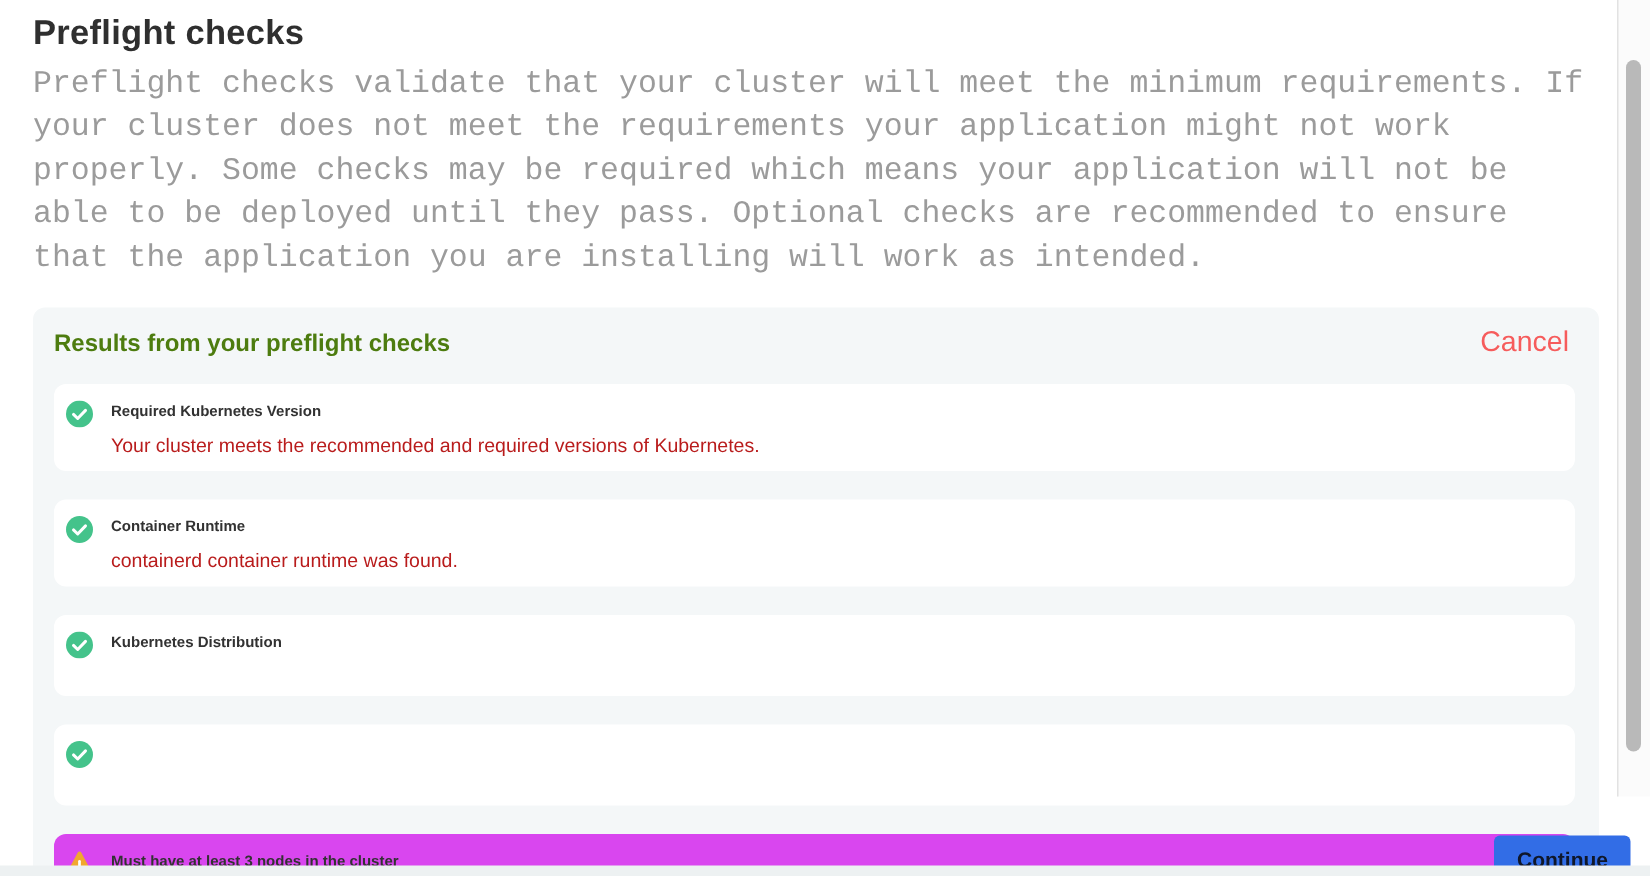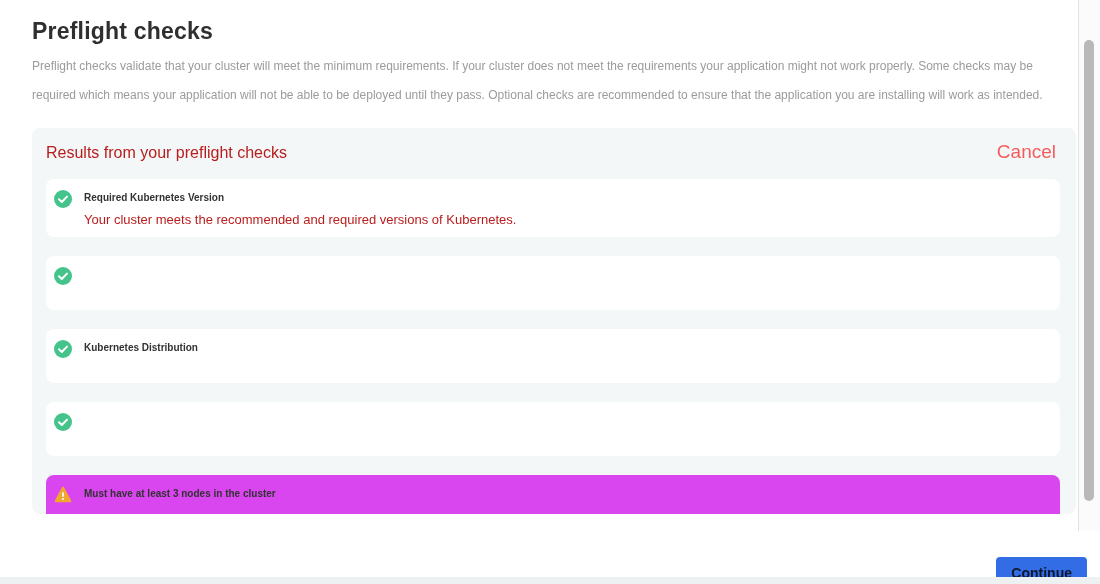--- a/index.html
+++ b/index.html
@@ -11,58 +11,58 @@
   }
   .viewport {
     position: relative;
     width: 1100px;
     height: 584px;
     background: #ffffff;
     overflow: hidden;
   }
   .content {
     position: absolute;
-    left: 0; top: 10px;
+    left: 0; top: 0;
     width: 1078px;
     height: 531px;
-    padding-left: 10px;
   }
   .page-title {
     margin: 8px 0 0 22px;
     font-size: 23px;
     font-weight: bold;
     color: #2f2f2f;
     letter-spacing: 0.2px;
   }
   .page-desc {
     margin: 7px 22px 0 22px;
     width: 1040px;
-    font-size: 12px;
+    font-size: 21px;
     line-height: 29px;
     color: #9b9b9b;
+    font-family: Liberation Mono, monospace;
   }
   .panel {
     position: relative;
     margin: 18px 0 0 22px;
     width: 1044px;
     height: 386px;
     background: #f4f7f8;
     border-radius: 8px;
     overflow: hidden;
   }
   .panel-header {
     display: flex;
     align-items: baseline;
     justify-content: space-between;
     padding: 13px 20px 0 14px;
   }
   .panel-heading {
     font-size: 16px;
-    font-weight: normal;
-    color: #b91c1c;
+    font-weight: bold;
+    color: #4d7c0f;
   }
   .cancel-link {
     font-size: 19px;
     font-weight: 400;
     color: #f65c5c;
     text-decoration: none;
     cursor: pointer;
   }
   .checks-list {
     padding: 16px 16px 0 14px;
@@ -163,20 +163,24 @@
       <div class="check-desc">Your cluster meets the recommended and required versions of Kubernetes.</div>
     </div>
   </div>
 
   <div class="check-card pass">
     <svg class="check-icon" viewBox="0 0 18 18">
       <circle cx="9" cy="9" r="9" fill="#44c38b"></circle>
       <path d="M5 9.3 L7.8 12 L13 6.6" fill="none" stroke="#ffffff" stroke-width="2" stroke-linecap="round" stroke-linejoin="round"></path>
     </svg>
 
+    <div class="check-text">
+      <div class="check-title">Container Runtime</div>
+      <div class="check-desc">containerd container runtime was found.</div>
+    </div>
   </div>
 
   <div class="check-card pass">
     <svg class="check-icon" viewBox="0 0 18 18">
       <circle cx="9" cy="9" r="9" fill="#44c38b"></circle>
       <path d="M5 9.3 L7.8 12 L13 6.6" fill="none" stroke="#ffffff" stroke-width="2" stroke-linecap="round" stroke-linejoin="round"></path>
     </svg>
 
     <div class="check-text">
       <div class="check-title">Kubernetes Distribution</div>

